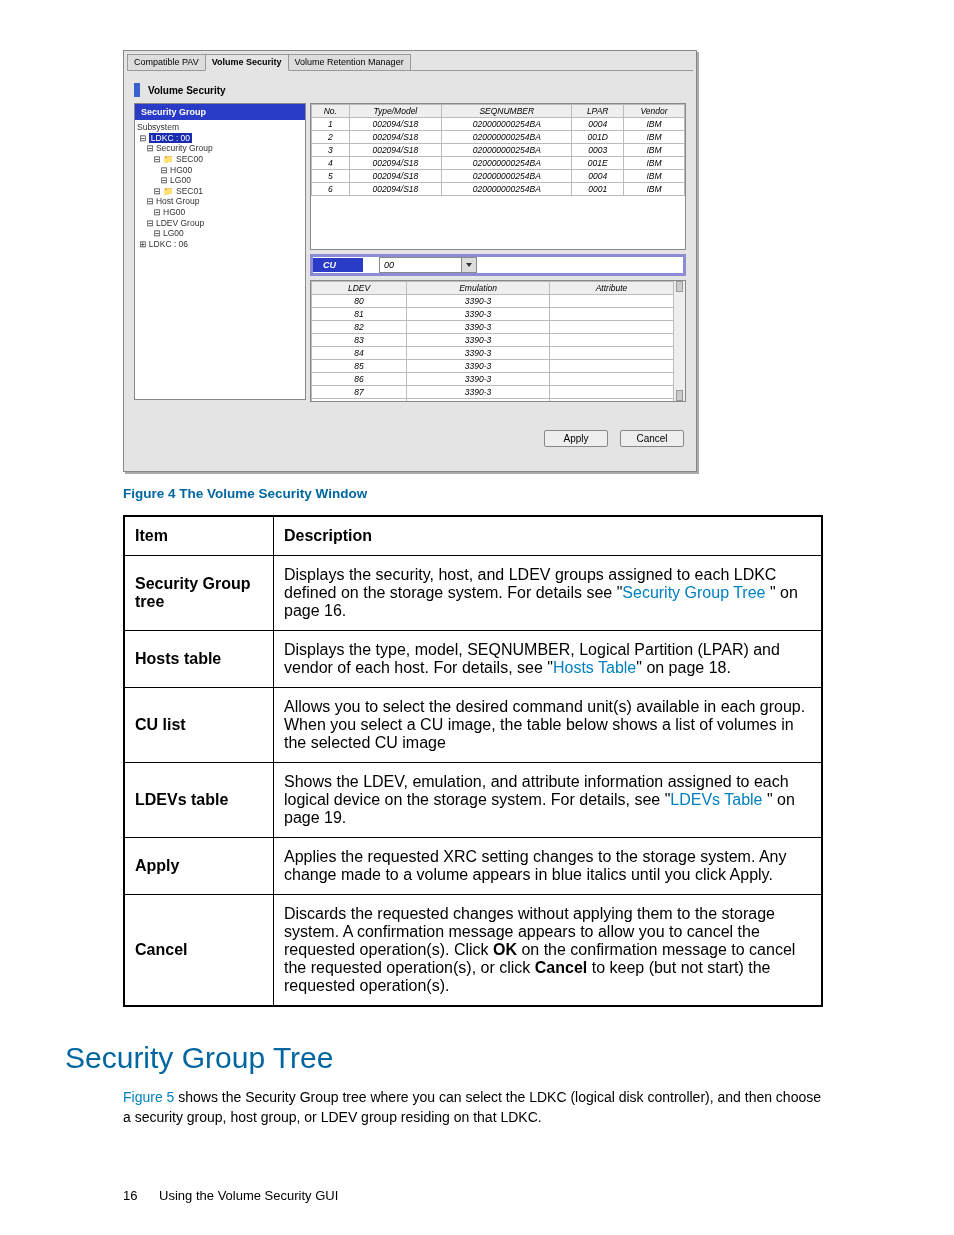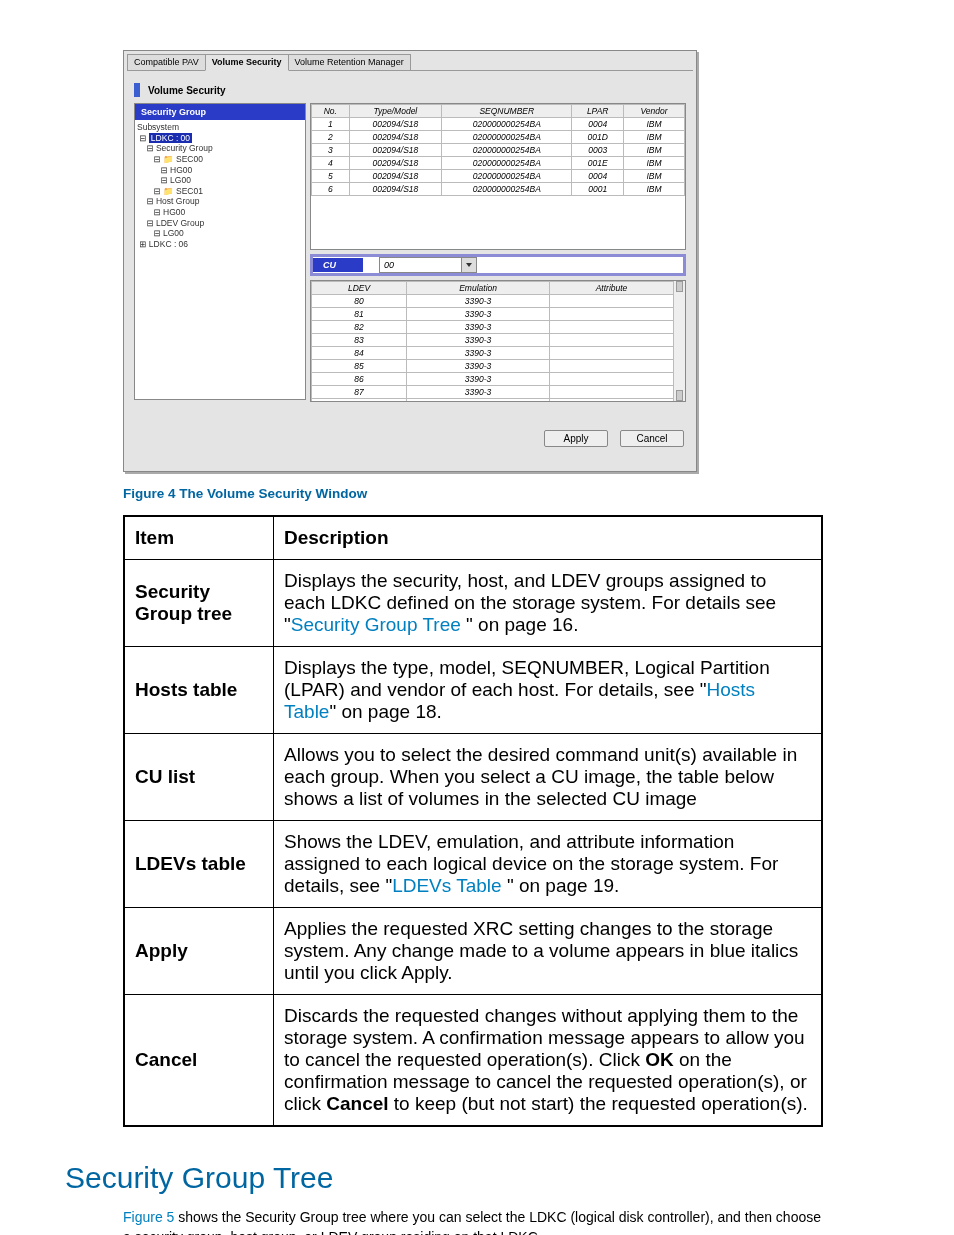--- a/index.html
+++ b/index.html
@@ -206,21 +206,21 @@
     font-weight: bold;
     font-size: 13.5px;
     margin: 14px 0 14px 58px;
   }
   
   table.desc {
     margin-left: 58px;
     border-collapse: collapse;
     width: 700px;
     border: 2px solid #000;
-    font-size: 19px;
+    font-size: 16px;
   }
   table.desc th, table.desc td {
     border: 1px solid #000;
     padding: 10px 10px;
     vertical-align: middle;
     text-align: left;
   }
   table.desc th {
     font-weight: bold;
   }

